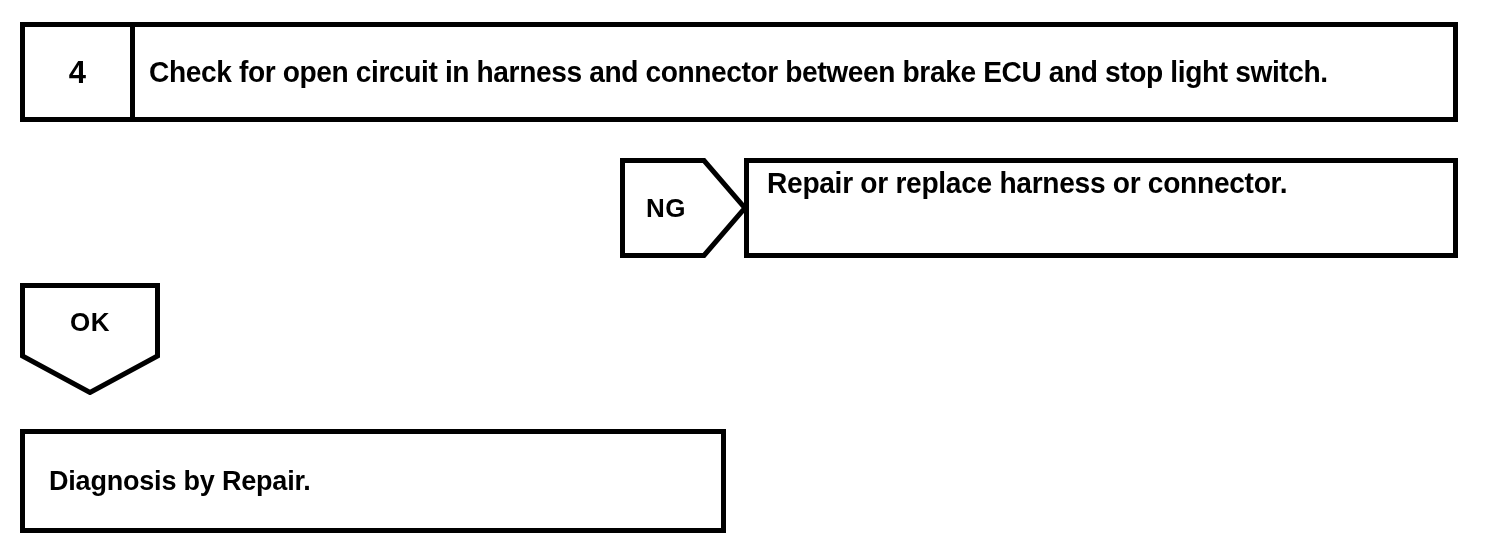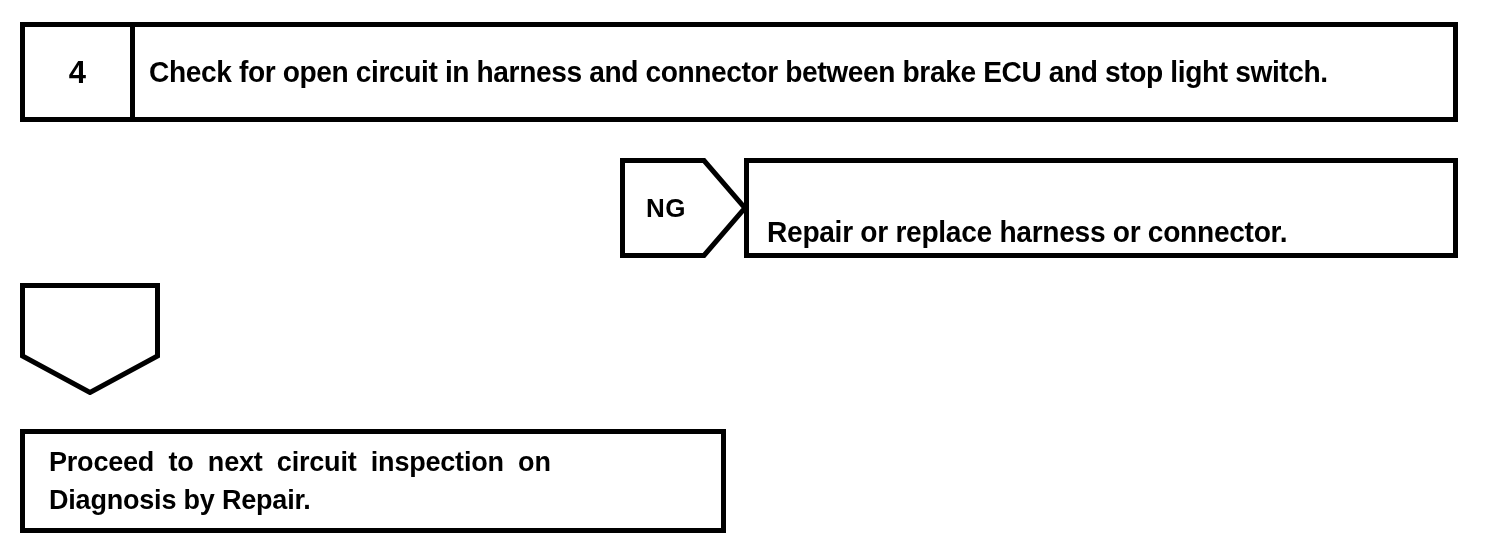--- a/index.html
+++ b/index.html
@@ -96,21 +96,21 @@
   .repair-box {
     position: absolute;
     left: 744px;
     top: 158px;
     width: 714px;
     height: 100px;
     box-sizing: border-box;
     border: 5px solid #000;
     background: #fff;
     display: flex;
-    align-items: flex-end;
+    align-items: flex-start;
     padding-left: 18px;
     padding-right: 12px;
   }
   .repair-text {
     font-size: 29px;
     font-weight: bold;
     line-height: 1.4;
     letter-spacing: -0.3px;
     transform: scaleX(0.97);
     transform-origin: left center;
@@ -192,20 +192,20 @@
   </div>
 
   <div class="repair-box">
     <span class="repair-text">Repair or replace harness or connector.</span>
   </div>
 
   <div class="ok-shape">
     <svg viewBox="0 0 140 112" xmlns="http://www.w3.org/2000/svg">
       <path d="M 2.5 2.5 L 137.5 2.5 L 137.5 73 L 70 109.5 L 2.5 73 Z" fill="#ffffff" stroke="#000000" stroke-width="5" stroke-linejoin="miter"></path>
     </svg>
+    <span class="ok-label">OK</span>
   </div>
 
   <div class="proceed-box">
-    <span class="proceed-line spaced">Proceed to next circuit inspection on</span>
     <span class="proceed-line">Diagnosis by Repair.</span>
   </div>
 
 </div>
 
 </body></html>

